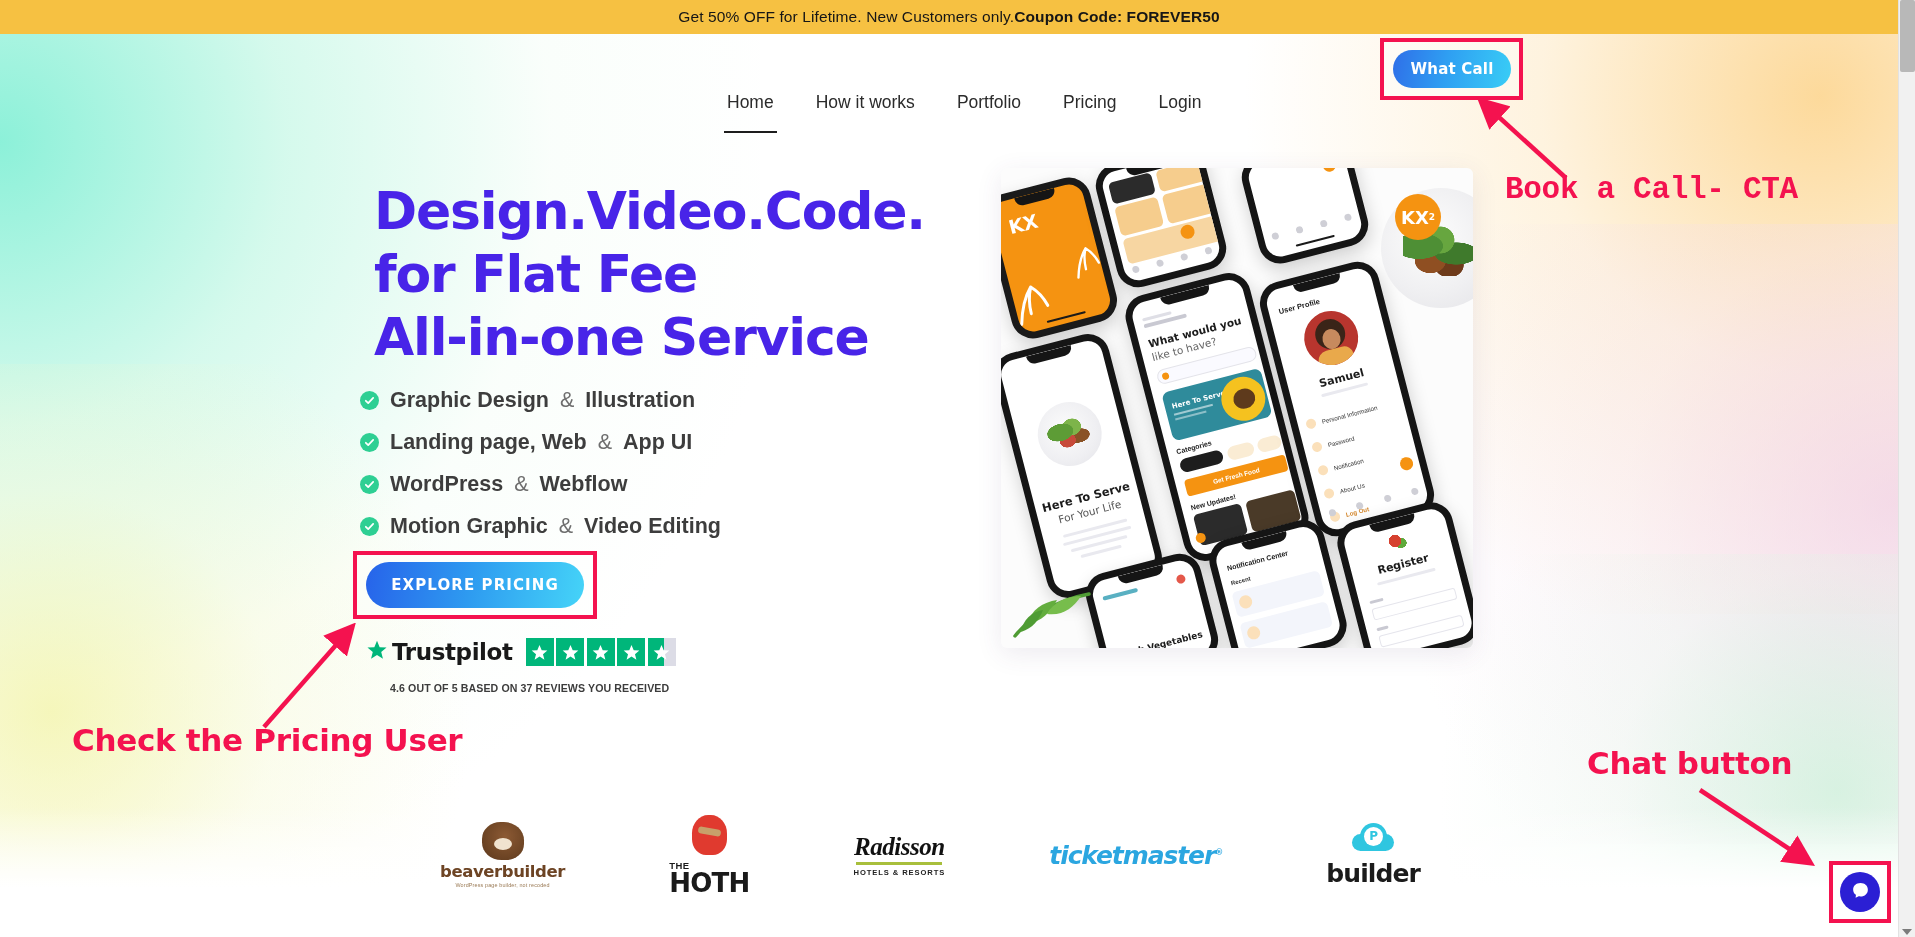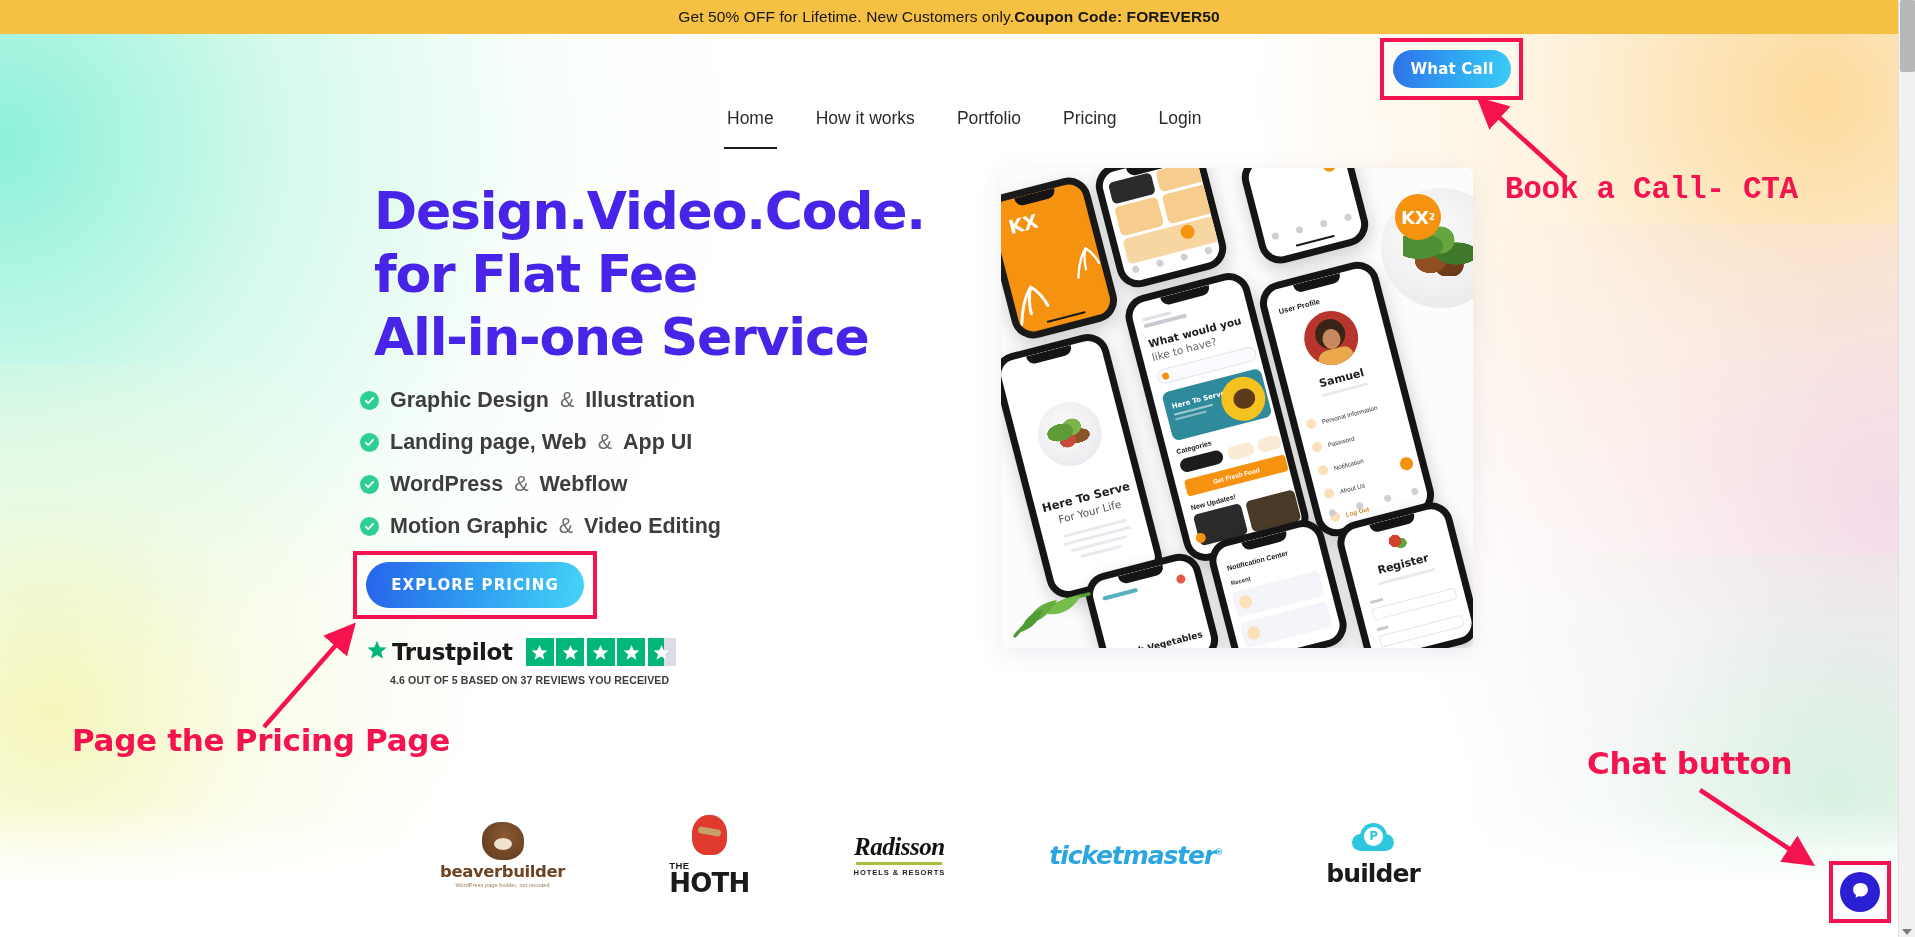--- a/index.html
+++ b/index.html
@@ -95,21 +95,20 @@
     line-height: 1;
     font-family: "DejaVu Sans", sans-serif;
     cursor: pointer;
   }
   .nav {
     position: absolute;
     left: 706px; top: 58px;
     display: flex;
     gap: 0px;
     align-items: flex-start;
-    margin-top: 16px;
   }
   .nav-item {
     position: relative;
     font-size: 17.5px;
     color: #2b2b2b;
     padding: 0 21px;
     cursor: pointer;
     white-space: nowrap;
   }
   .nav-item.active::after {
@@ -251,21 +250,21 @@
   }
   .tp-star.partial { background: #dcdce6; }
   .tp-star.partial .fillpart {
     position: absolute;
     left: 0; top: 0; bottom: 0;
     width: 60%;
     background: #00b67a;
   }
   .tp-star svg { position: relative; z-index: 2; }
   .tp-sub {
-    margin-top: 8px;
+    margin-top: 16px;
     margin-left: 24px;
     font-size: 10.6px;
     font-weight: 700;
     color: #3c3c3c;
     letter-spacing: .1px;
   }
 
   
   .hero-img {
     position: absolute;
@@ -802,21 +801,21 @@
   <div class="anno-text" id="anno-cta">Book a Call- CTA</div>
   <svg class="anno-arrow" style="left:1470px;top:96px;" width="110" height="92">
     <defs>
         <marker id="ah1" markerWidth="7" markerHeight="7" refX="3" refY="3.5" orient="auto">
           <path d="M0,0 L7,3.5 L0,7 Z" fill="#f4124f"></path>
         </marker>
       </defs>
     <line x1="96" y1="82" x2="20" y2="13" stroke="#f4124f" stroke-width="4.5" marker-end="url(#ah1)"></line>
   </svg>
 
-  <div class="anno-text" id="anno-pricing">Page the Pricing Page</div>
+  <div class="anno-text" id="anno-pricing">Check the Pricing User</div>
   <svg class="anno-arrow" style="left:246px;top:623px;" width="120" height="115">
     <defs>
         <marker id="ah2" markerWidth="7" markerHeight="7" refX="3" refY="3.5" orient="auto">
           <path d="M0,0 L7,3.5 L0,7 Z" fill="#f4124f"></path>
         </marker>
       </defs>
     <line x1="18" y1="104" x2="98" y2="13" stroke="#f4124f" stroke-width="4.5" marker-end="url(#ah2)"></line>
   </svg>
 
   <div class="anno-text" id="anno-chat">Chat button</div>

